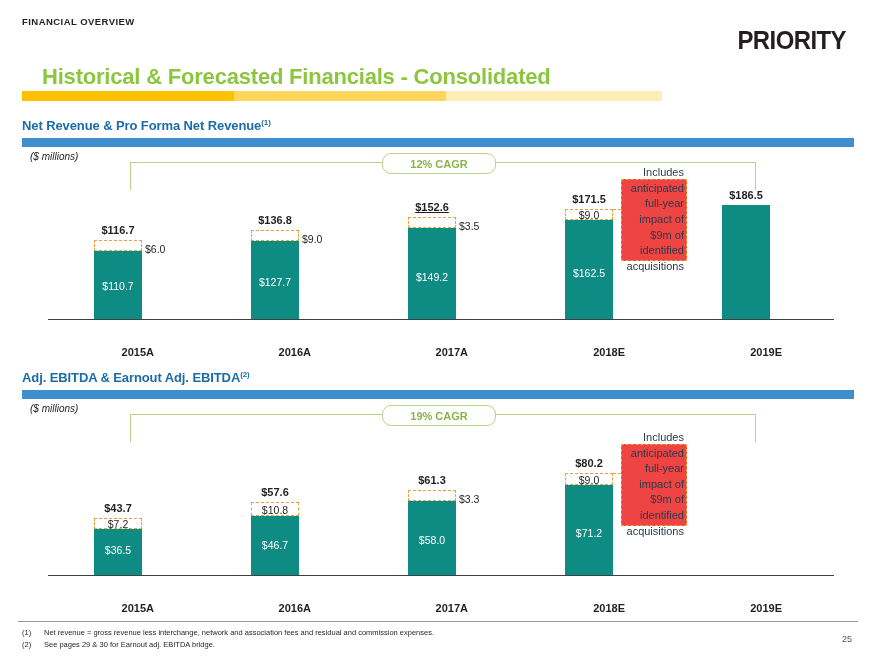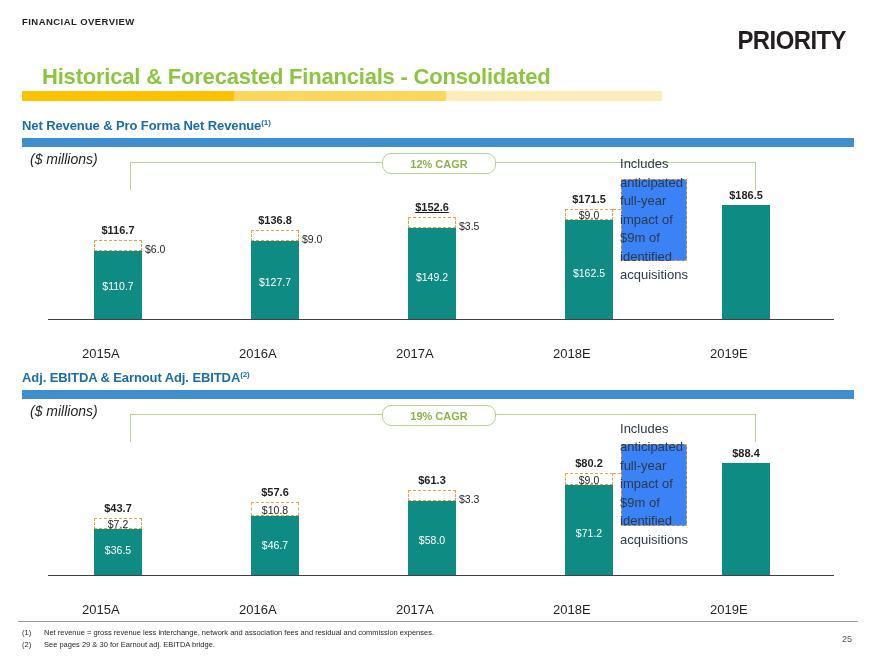--- a/index.html
+++ b/index.html
@@ -32,21 +32,21 @@
   
   .section{position:absolute;left:0;width:876px;}
   .sec-title{
     position:absolute;left:22px;top:0;
     font-size:13px;font-weight:bold;color:#1b6ca8;letter-spacing:-.1px;
   }
   .sec-title sup{font-size:8px;}
   .sec-bar{position:absolute;left:22px;top:20px;width:832px;height:9px;background:#3f8fd0;}
   .units{
     position:absolute;left:30px;top:33px;
-    font-size:14px;font-style:italic;color:#231f20;
+    font-size:10px;font-style:italic;color:#231f20;
   }
 
   
   .plot{position:absolute;left:0;top:28px;width:876px;height:146px;}
   .axis{position:absolute;left:48px;width:786px;height:1.5px;background:#404040;bottom:0;}
   .bar-slot{position:absolute;bottom:1px;width:140px;height:100%;}
   .bar{
     position:absolute;bottom:0;left:46px;width:48px;background:#0e8b82;
   }
   .bar-inner-label{
@@ -62,40 +62,40 @@
     font-size:10.5px;color:#231f20;
   }
   .side-label{
     position:absolute;font-size:10.5px;color:#231f20;font-weight:normal;
   }
   .total-label{
     position:absolute;left:30px;width:80px;text-align:center;
     font-size:11px;font-weight:bold;color:#231f20;
   }
   .xlab{
-    position:absolute;left:34px;width:72px;text-align:left;
-    font-size:13px;font-weight:normal;color:#231f20;
+    position:absolute;left:34px;width:72px;text-align:right;
+    font-size:11px;font-weight:bold;color:#231f20;
   }
 
   
   .cagr-wrap{position:absolute;left:0;top:0;width:876px;height:40px;}
   .cagr-box{
     position:absolute;left:382px;top:5px;width:112px;height:19px;
     border:1.3px solid #b7d48a;border-radius:9px;background:#ffffff;
     display:flex;align-items:center;justify-content:center;
     font-size:11px;font-weight:bold;color:#8cb34a;z-index:3;
   }
   .cagr-line{position:absolute;background:#b7d48a;z-index:1;}
 
   
   .acq-box{
     position:absolute;width:66px;
-    border:1.3px dashed #e8a33d;background:#3b82f6;
-    display:flex;align-items:center;justify-content:center;text-align:left;
-    font-size:13px;line-height:1.42;color:#2b3a4a;z-index:4;padding:3px 2px;
+    border:1.3px dashed #e8a33d;background:#ef4444;
+    display:flex;align-items:center;justify-content:center;text-align:right;
+    font-size:11px;line-height:1.42;color:#2b3a4a;z-index:4;padding:3px 2px;
     box-sizing:border-box;
   }
   .acq-lead{position:absolute;border-top:1.3px dashed #e8a33d;z-index:2;}
   .acq-lead-v{position:absolute;border-left:1.3px dashed #e8a33d;z-index:2;}
 
   
   .foot-rule{position:absolute;left:18px;top:621px;width:840px;height:1px;background:#9a9a9a;}
   .fn{position:absolute;left:22px;font-size:7.5px;color:#231f20;line-height:1.45;}
   .fn .num{position:absolute;left:0;width:18px;}
   .fn .txt{display:block;margin-left:22px;}
@@ -220,24 +220,20 @@
           <div class="side-label" style="left: 97px; bottom: 69.66px;">$3.3</div>
           <div class="total-label" style="bottom: 88.66px;">$61.3</div>
         </div>
         <div class="bar-slot" style="left: 519px;">
           <div class="bar" style="height: 90.424px;"></div>
           <div class="bar-inner-label" style="bottom: 36.1696px;">$71.2</div>
           <div class="dash-cap" style="bottom: 90.424px; height: 11.43px;"></div>
           <div class="dash-cap-label" style="bottom: 89.139px;">$9.0</div>
           <div class="total-label" style="bottom: 105.854px;">$80.2</div>
         </div>
-        <div class="bar-slot" style="left: 676px;">
-          <div class="bar" style="height: 112.268px;"></div>
-          <div class="total-label" style="bottom: 116.268px;">$88.4</div>
-        </div>
         <div class="acq-box" style="left: 621px; bottom: 50.424px; height: 82px;">Includes anticipated full-year impact of $9m of identified acquisitions</div>
         <div class="acq-lead" style="left: 613px; bottom: 101.854px; width: 42px;"></div>
         <div class="acq-lead-v" style="left: 654px; bottom: 130.424px;"></div>
       </div>
     <div id="xlabs1">
         <div class="xlab" style="left: 82px; top: 232px;">2015A</div>
         <div class="xlab" style="left: 239px; top: 232px;">2016A</div>
         <div class="xlab" style="left: 396px; top: 232px;">2017A</div>
         <div class="xlab" style="left: 553px; top: 232px;">2018E</div>
         <div class="xlab" style="left: 710px; top: 232px;">2019E</div>

